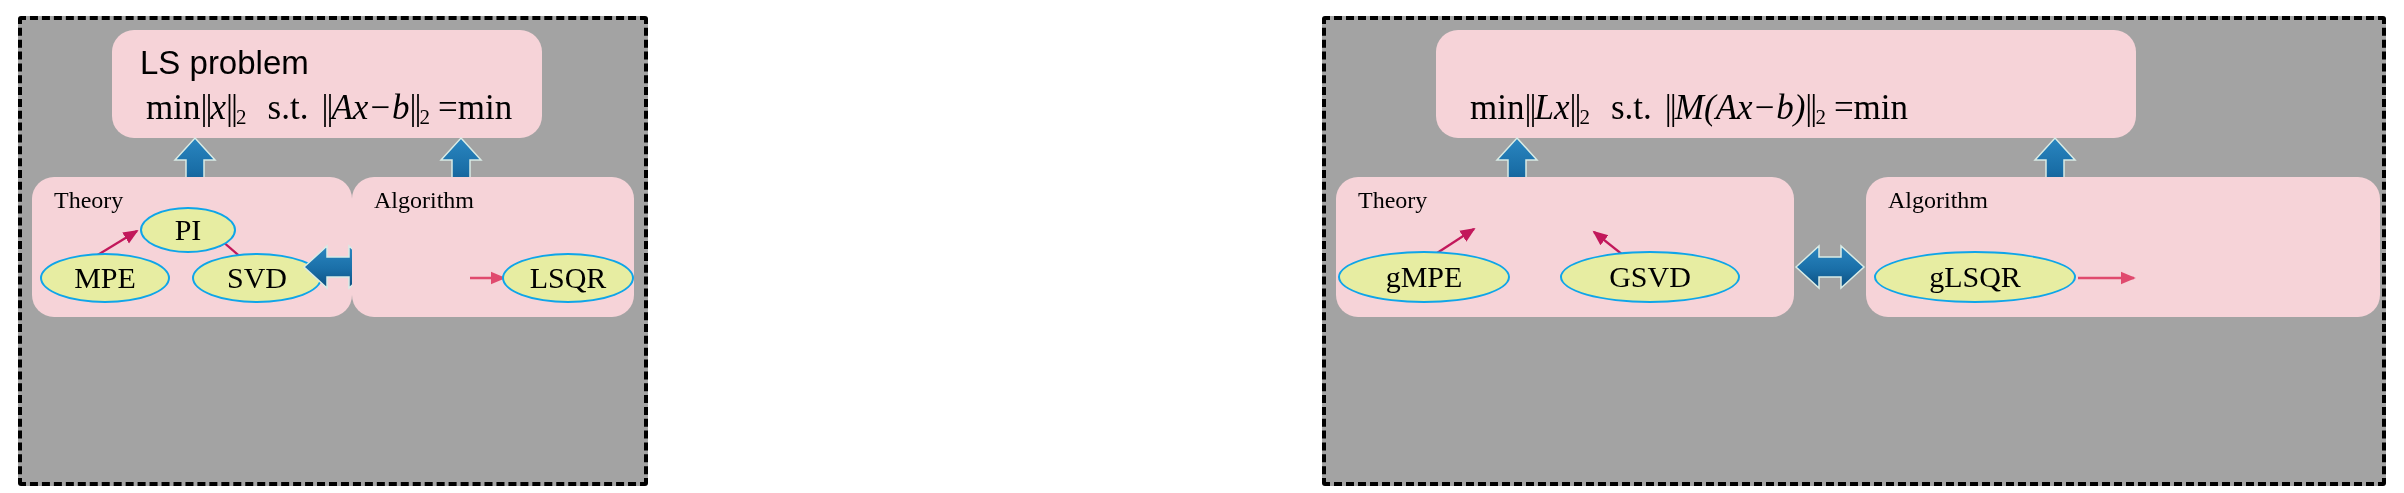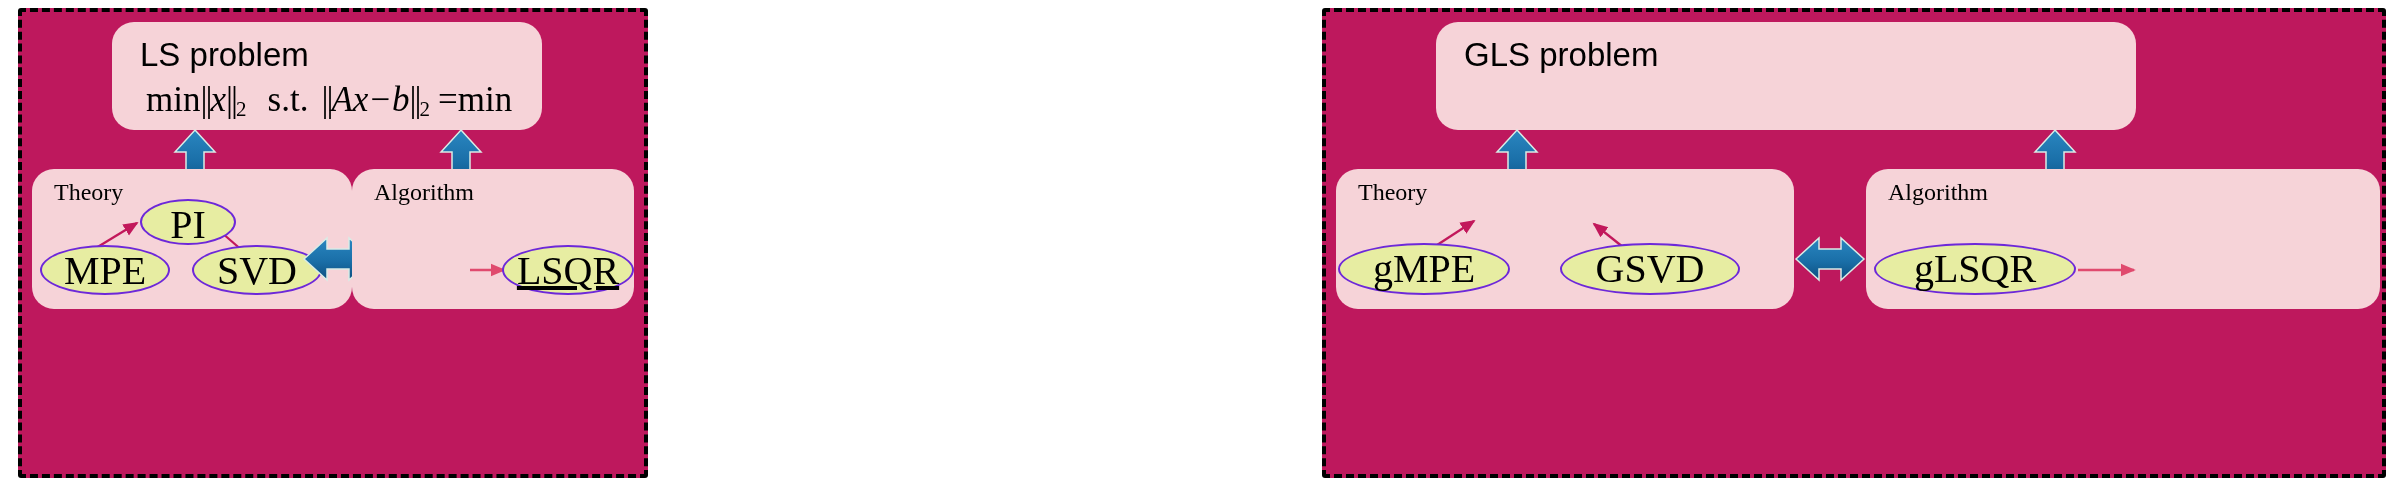--- a/index.html
+++ b/index.html
@@ -1,34 +1,34 @@
 <!DOCTYPE html>
 <html><head>
 <meta charset="utf-8">
 <style>
   html,body{margin:0;padding:0;background:#ffffff;}
   body{width:2404px;height:493px;font-family:"Liberation Sans",sans-serif;overflow:hidden;}
   #stage{position:relative;width:2404px;height:493px;}
 
-  .panel{position:absolute;top:8px;height:470px;border:4px dashed #000000;border-radius:3px;background:#be185d;box-sizing:border-box;}
+  .panel{position:absolute;top:16px;height:470px;border:4px dashed #000000;border-radius:3px;background:#a3a3a3;box-sizing:border-box;}
   #panel-left{left:18px;width:630px;}
   #panel-right{left:1322px;width:1064px;}
 
   .pinkbox{position:absolute;background:#f6d3d8;border-radius:22px;box-sizing:border-box;}
   .problem-title{position:absolute;left:28px;top:14px;font-size:33px;color:#000;font-family:"Liberation Sans",sans-serif;white-space:nowrap;}
   .formula{position:absolute;left:26px;top:58px;font-family:"Liberation Serif",serif;font-size:35px;color:#000;white-space:nowrap;letter-spacing:0px;}
   .formula .it{font-style:italic;}
   .formula .sub{font-size:21px;vertical-align:-0.22em;font-style:normal;}
   .formula .up{font-style:normal;margin-left:8px;}
   .formula .bars{font-style:normal;letter-spacing:-2px;}
   .formula .sp{display:inline-block;width:13px;}
 
   .group-label{position:absolute;left:22px;top:10px;font-size:24px;color:#000;font-family:Liberation Serif, serif;white-space:nowrap;}
 
-  .ellipse{position:absolute;background:#e7eda2;border:2px solid #6d28d9;border-radius:50%;display:flex;justify-content:center;font-family:"Liberation Serif",serif;font-size:40px;color:#000;box-sizing:border-box;}
+  .ellipse{position:absolute;background:#e7eda2;border:2px solid #0ea5e9;border-radius:50%;display:flex;align-items:center;justify-content:center;font-family:"Liberation Serif",serif;font-size:30px;color:#000;box-sizing:border-box;}
 
   .vbanner{position:absolute;}
   .hbanner{position:absolute;}
 
   .genarrow{position:absolute;display:flex;align-items:center;justify-content:flex-start;}
   .genarrow .gtxt{position:absolute;left:34px;top:50%;transform:translateY(-50%);font-size:35px;font-weight:bold;color:#000;font-family:"Liberation Sans",sans-serif;white-space:nowrap;}
 
   svg{display:block;overflow:visible;}
 </style>
 </head>
@@ -108,31 +108,33 @@
 
       <svg style="position:absolute;left:0;top:0;" width="282" height="140" viewBox="0 0 282 140">
         <defs>
           <marker id="cArrowL2" markerWidth="7" markerHeight="7" refX="5.8" refY="3.2" orient="auto">
             <path d="M0,0.4 L6.6,3.2 L0,6 z" fill="#e04a6e"></path>
           </marker>
         </defs>
         <line x1="118" y1="101" x2="152" y2="101" stroke="#e04a6e" stroke-width="2.3" marker-end="url(#cArrowL2)"></line>
       </svg>
 
-      <div class="ellipse" style="left:150px;top:76px;width:132px;height:50px;text-decoration:underline;">
+      <div class="ellipse" style="left:150px;top:76px;width:132px;height:50px;">
         <span>LSQR</span>
       </div>
     </div>
   </div>
 
 
   <div id="panel-right" class="panel">
 
     <div class="pinkbox" style="left:110px;top:10px;width:700px;height:108px;">
-      <div class="problem-title">GLS problem</div>
+      <div class="formula">
+        <span class="up">min</span><span class="bars">||</span><span class="it">Lx</span><span class="bars">||</span><span class="sub">2</span><span class="sp"></span><span class="up">s.t.</span><span class="sp"></span><span class="bars">||</span><span class="it">M(Ax−b)</span><span class="bars">||</span><span class="sub">2</span><span class="up">=min</span>
+      </div>
     </div>
 
     <div class="vbanner" style="left:170px;top:118px;width:42px;height:62px;">
       <svg width="42" height="62" viewBox="0 0 42 62">
         <polygon points="21,0 41,22 30,22 30,40 41,40 21,62 1,40 12,40 12,22 1,22" fill="url(#gradA)" stroke="#d9ece6" stroke-width="1.5"></polygon>
       </svg>
     </div>
 
     <div class="vbanner" style="left:708px;top:118px;width:42px;height:62px;">
       <svg width="42" height="62" viewBox="0 0 42 62">

